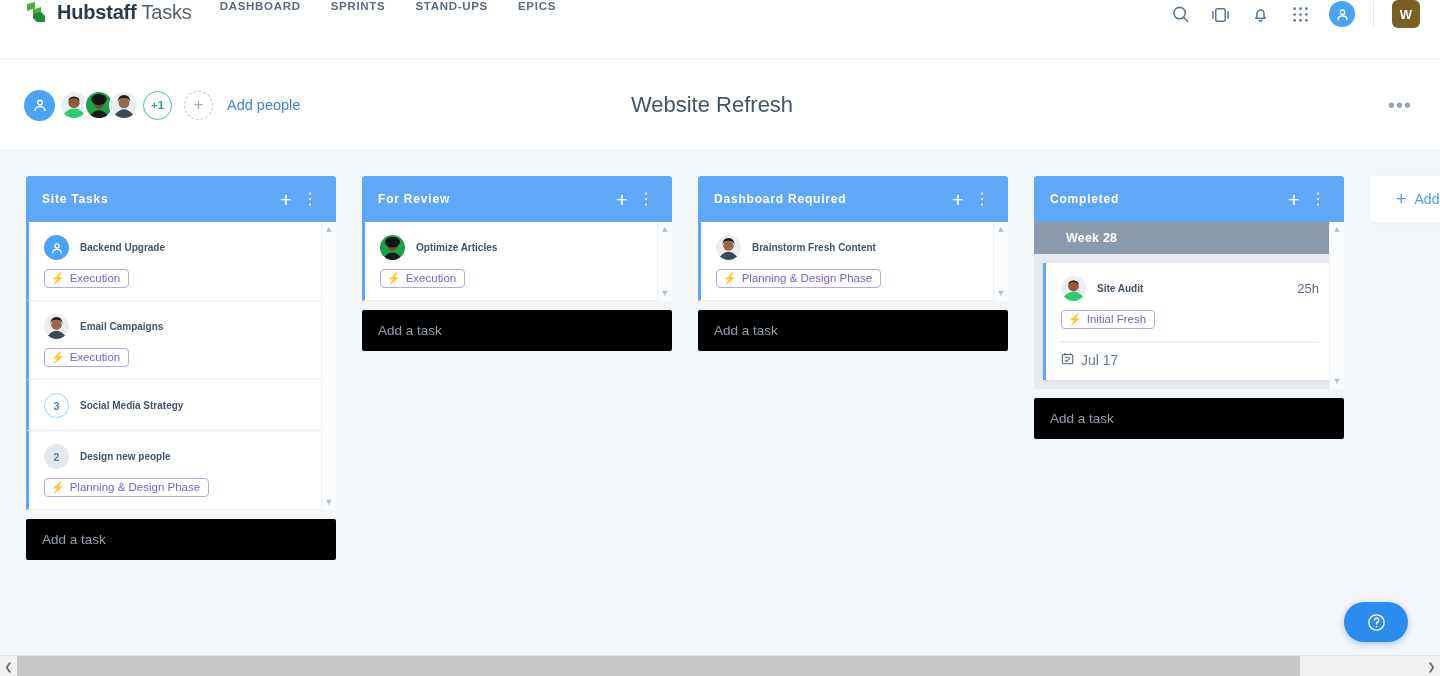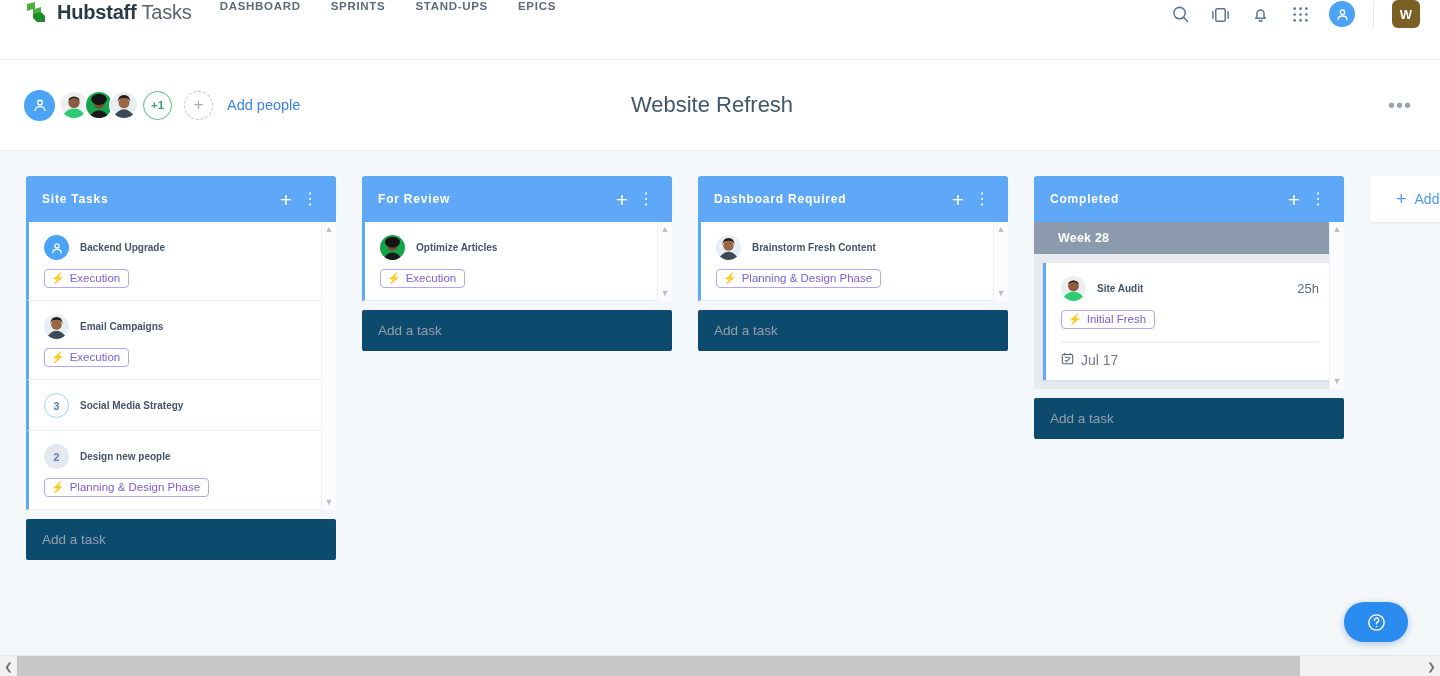--- a/index.html
+++ b/index.html
@@ -129,29 +129,29 @@
     border: 1px solid #b9a3f0; border-radius: 4px;
     padding: 2px 8px 3px 6px; margin-top: 9px;
     font-size: 11.5px; color: #7b5fd6; background: #fff;
   }
   .bolt { color: #7b5fd6; font-size: 11px; line-height: 1; }
   .card-div { height: 2px; background: #eef1f5; margin: 12px 0 9px; border-radius: 2px; }
   .card-meta { display: flex; align-items: center; gap: 7px;
                font-size: 14px; color: #6d7b8c; }
 
   .addtask {
-    background: #0c4a6e; color: #94a0ad; font-size: 13.5px;
+    background: #000000; color: #94a0ad; font-size: 13.5px;
     padding: 13px 16px; margin-top: 9px; border-radius: 2px; cursor: text;
   }
 
   
   .group { background: #e7ebf0; padding-bottom: 9px; position: relative; }
   .group-head {
     background: #8b9bad; color: #fff; font-size: 12.5px; font-weight: 700;
-    padding: 9px 24px; letter-spacing: .2px;
+    padding: 9px 32px; letter-spacing: .2px;
   }
   .group-body { padding: 9px 9px 0 9px; }
   .group .card { border-bottom: none; box-shadow: 0 1px 2px rgba(40,60,90,.10); }
 
   
   .vscroll {
     position: absolute; top: 0; right: 0; bottom: 0; width: 15px;
     background: #fbfcfd; border-left: 1px solid #eef1f5;
     display: flex; flex-direction: column; align-items: center;
     justify-content: space-between; padding: 3px 0; cursor: pointer;

